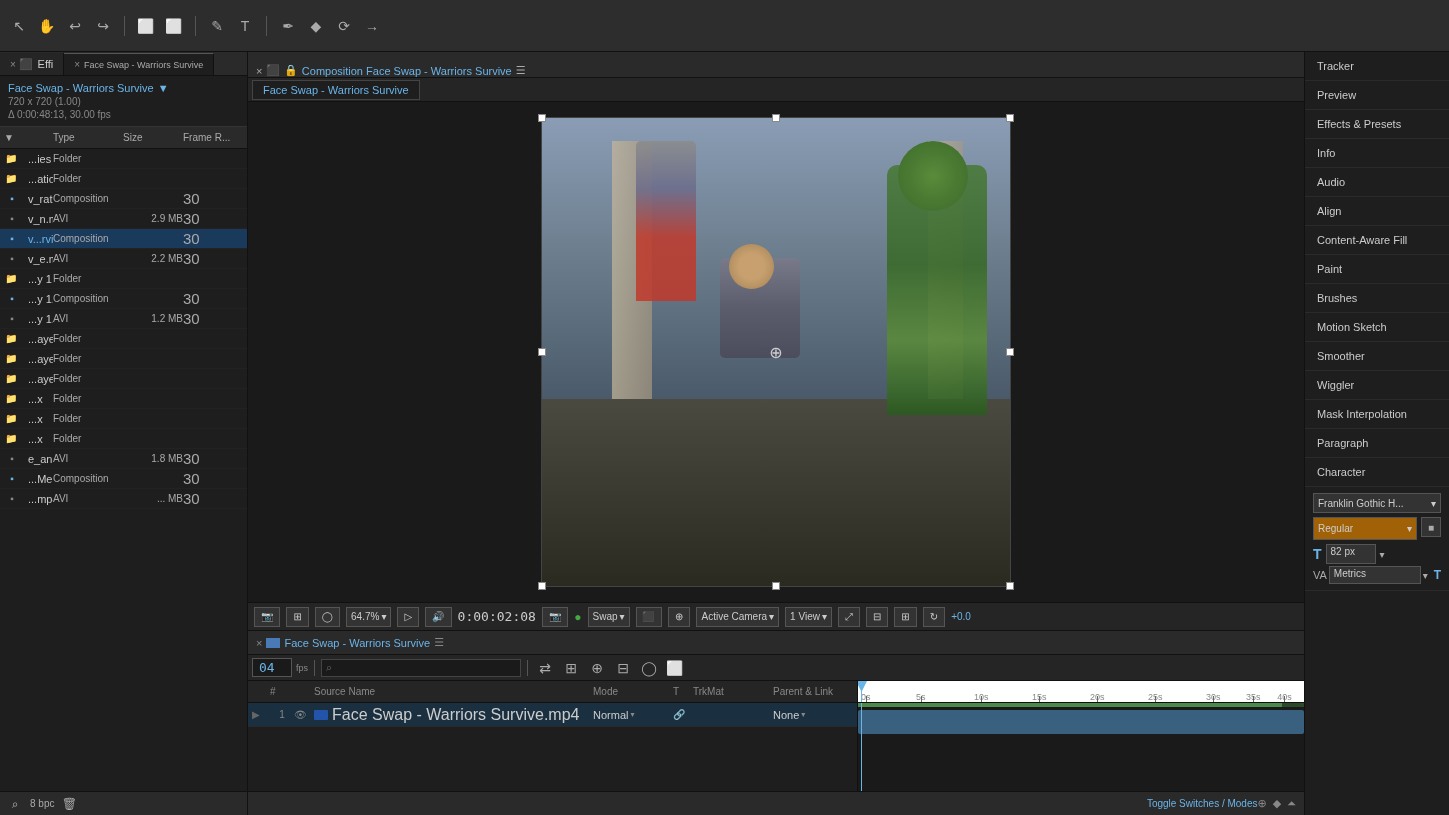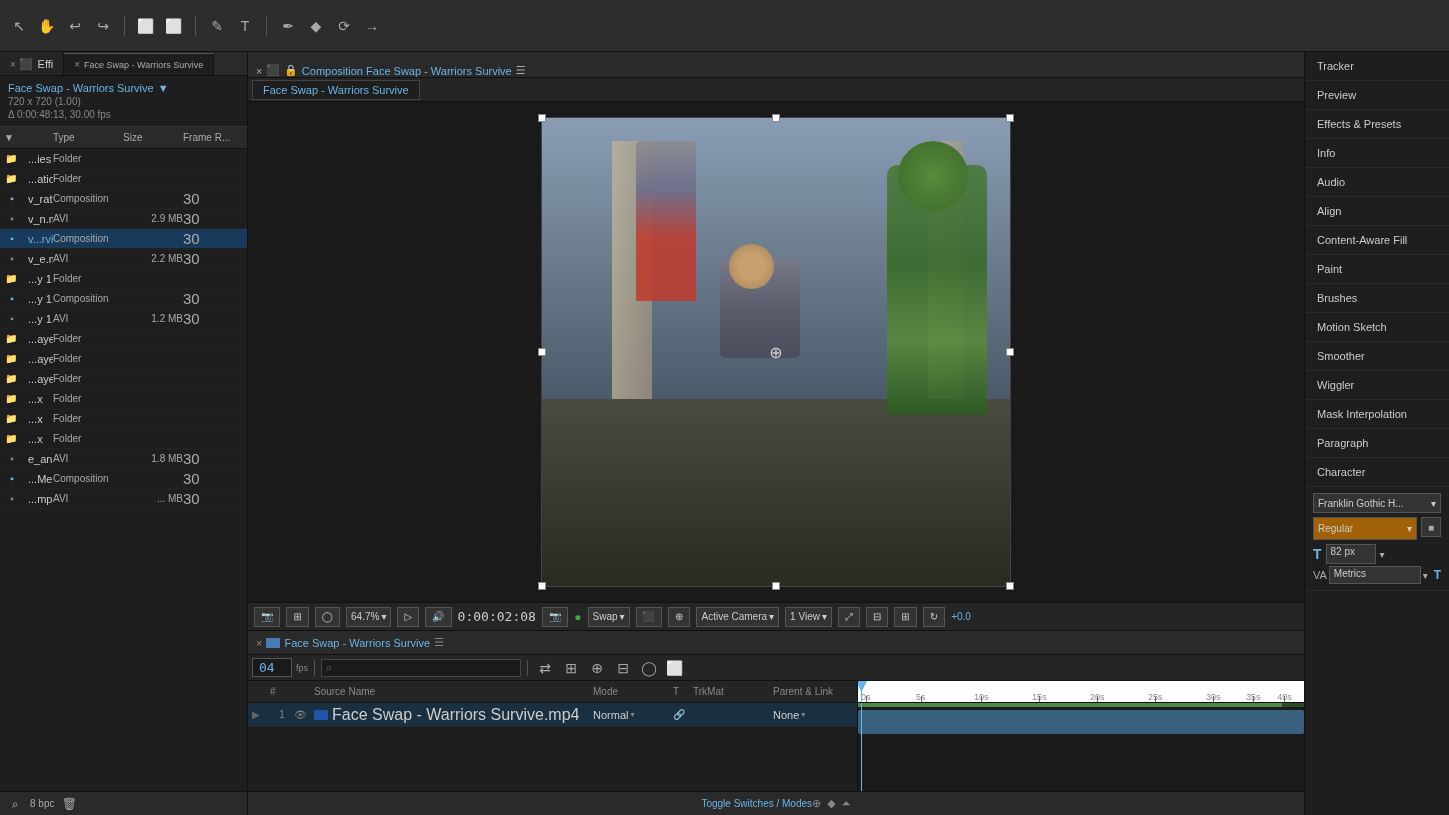--- a/index.html
+++ b/index.html
@@ -605,21 +605,21 @@
       flex: 1;
     }
 
     
     .timeline-bottom {
       height: 24px;
       background: #2a2a2a;
       border-top: 1px solid #111;
       display: flex;
       align-items: center;
-      justify-content: center;
+      justify-content: flex-end;
       padding: 0 8px;
       flex-shrink: 0;
     }
     .toggle-switches {
       color: #6ab4e8;
       font-size: 10px;
       cursor: pointer;
     }
     .timeline-bottom-icons {
       display: flex;

